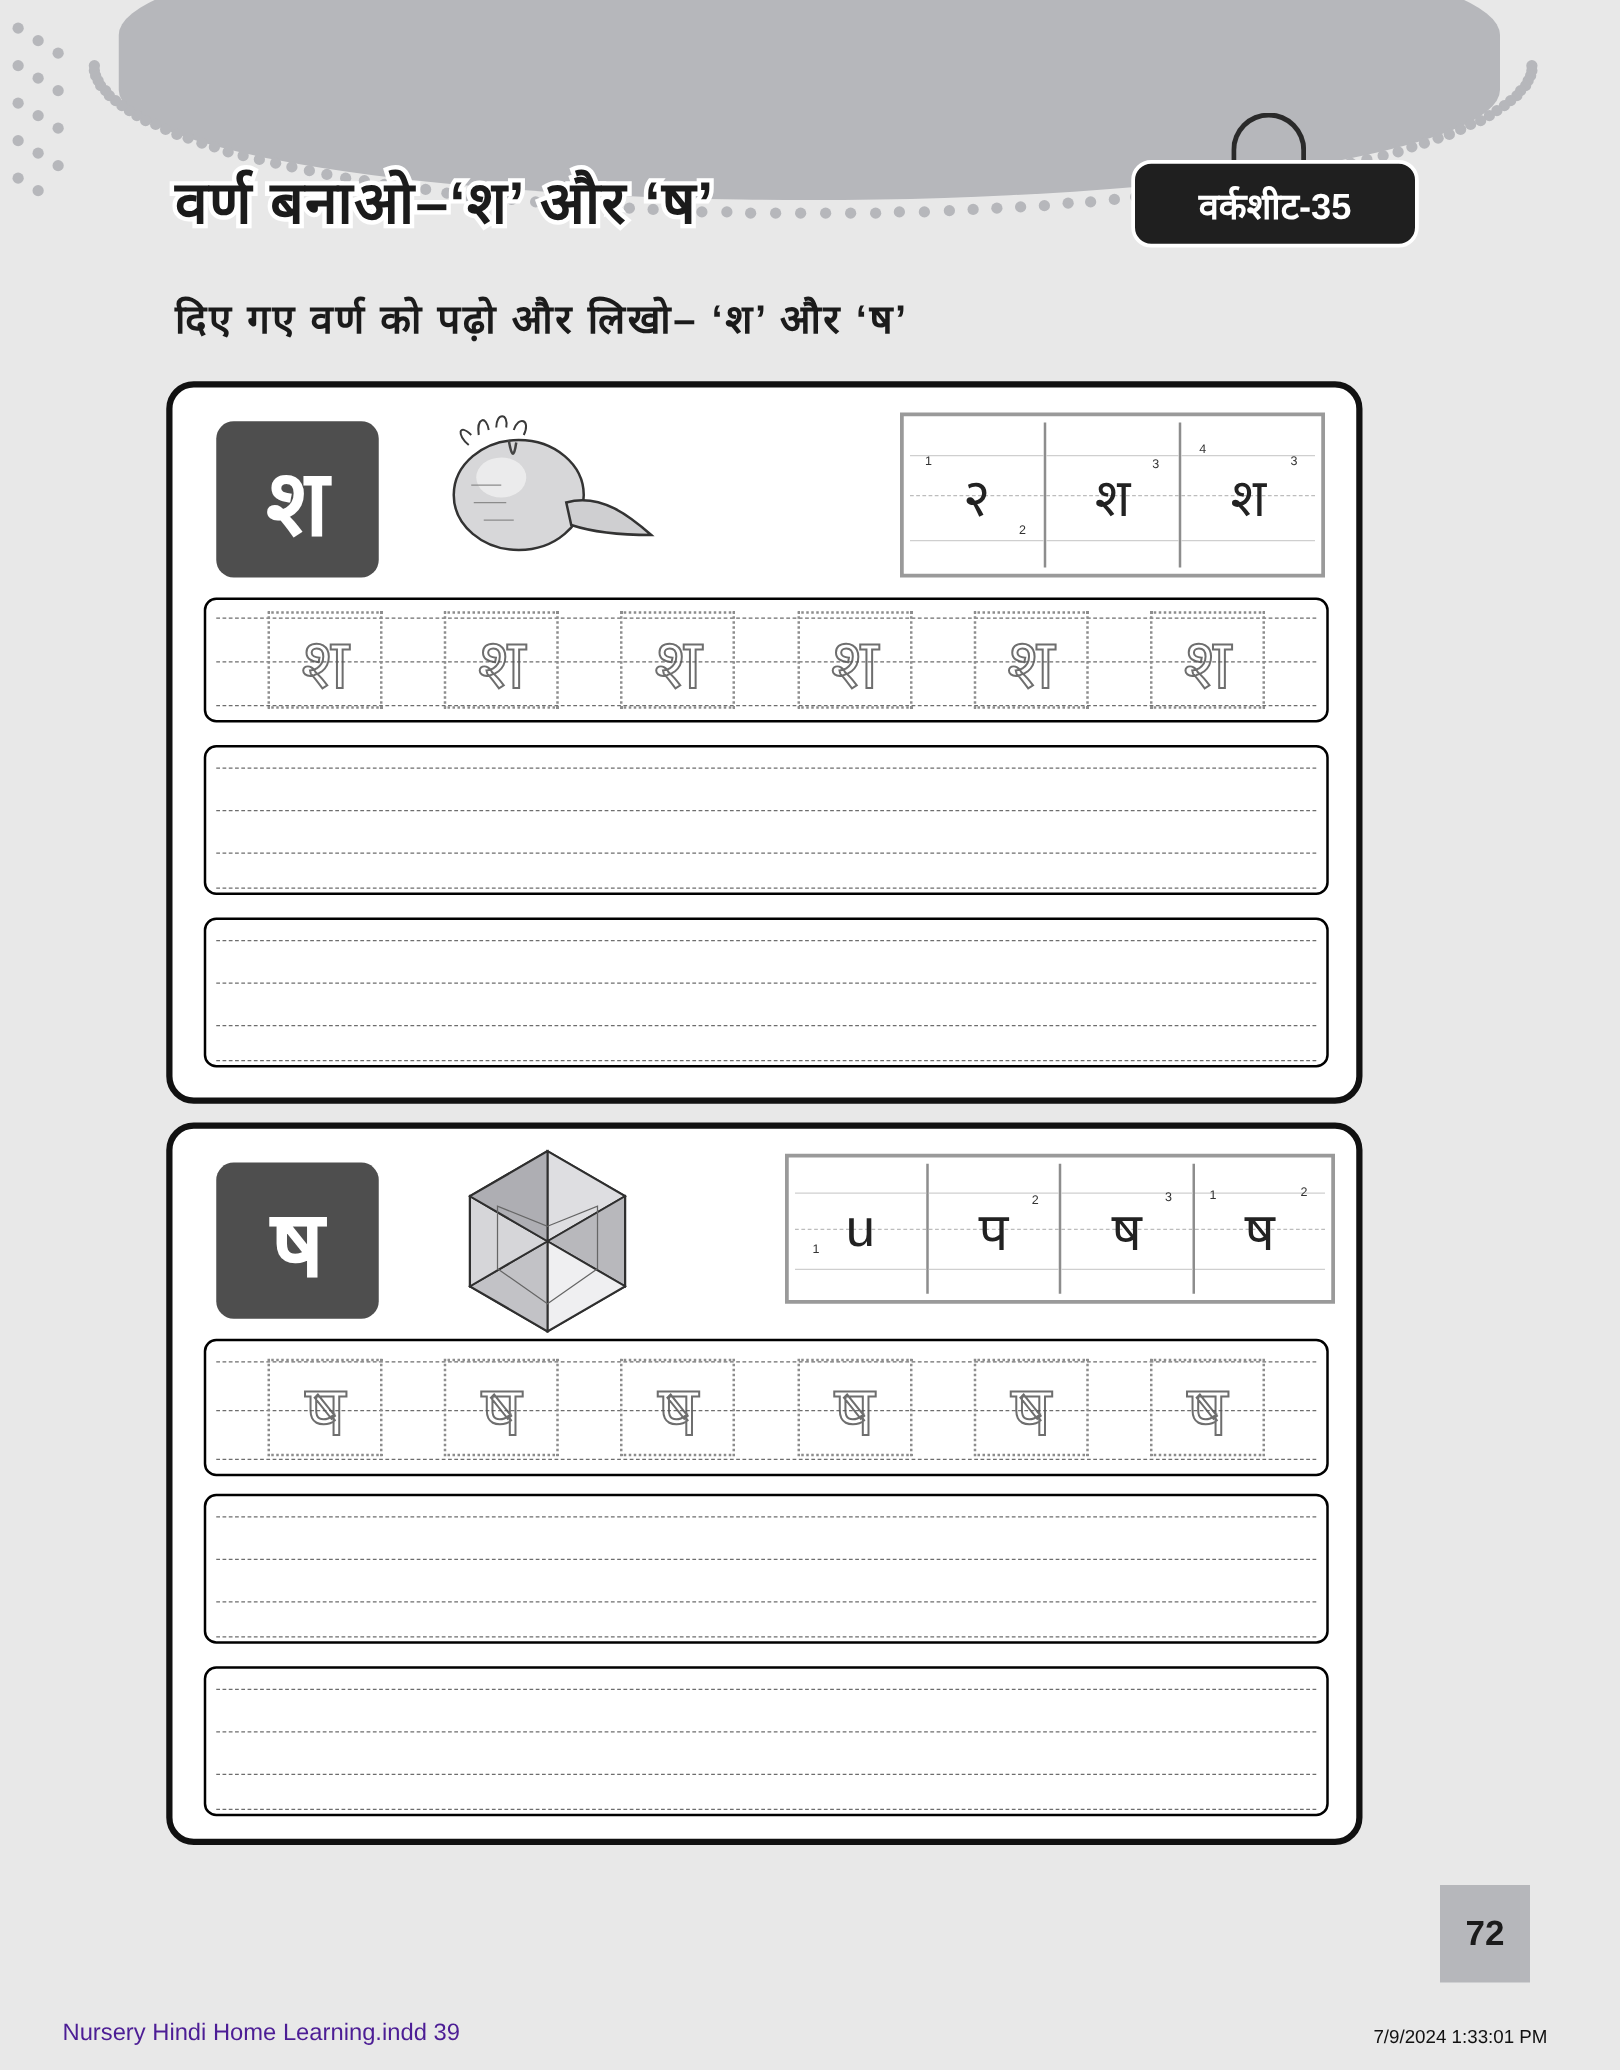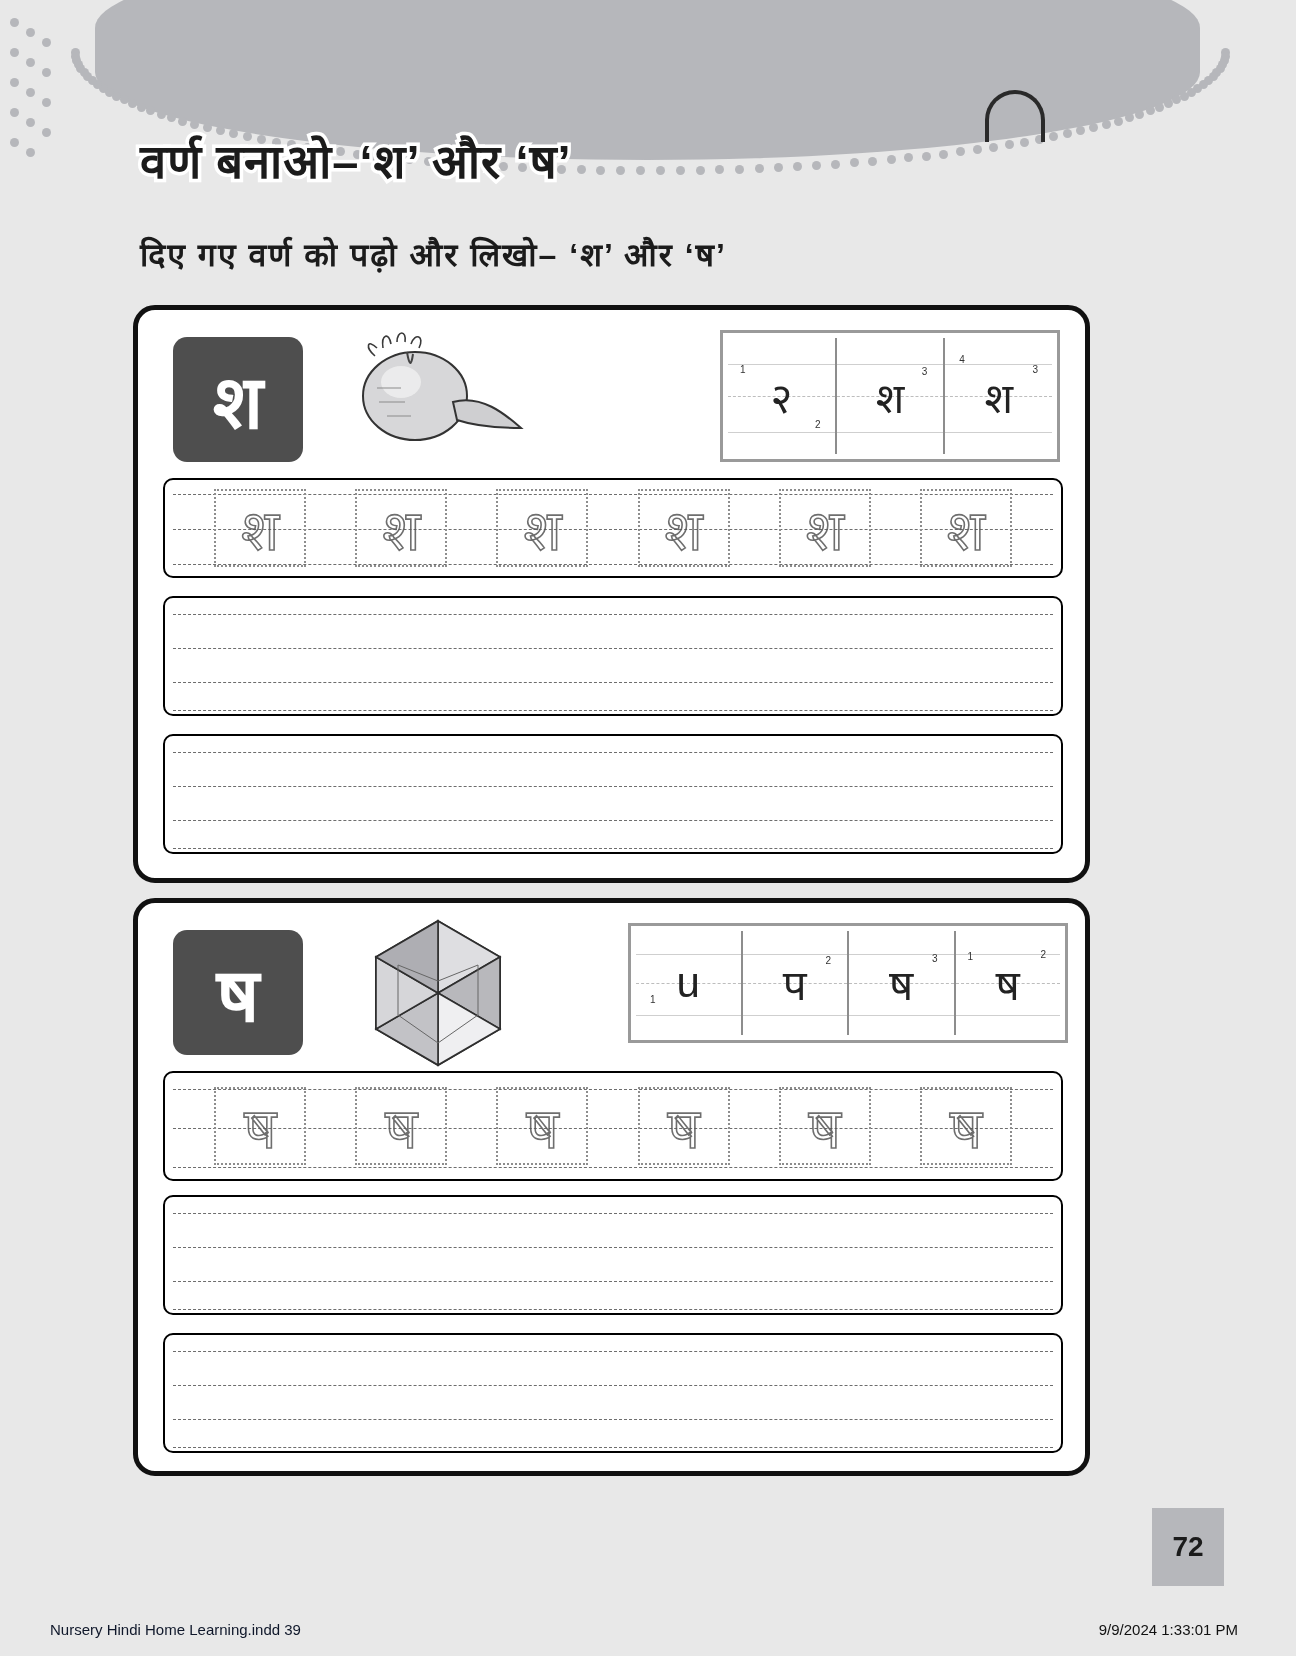--- a/index.html
+++ b/index.html
@@ -210,22 +210,22 @@
     display: flex;
     align-items: center;
     justify-content: center;
     font-size: 28px;
     font-weight: bold;
     color: #1b1b1b;
   }
   .footer-left {
     position: absolute;
     left: 50px; bottom: 18px;
-    font-size: 15px;
-    color: #0f172a;
+    font-size: 19px;
+    color: #4c1d95;
   }
   .footer-right {
     position: absolute;
     right: 58px; bottom: 18px;
     font-size: 15px;
     color: #111;
   }
 </style>
 </head>
 <body>
@@ -335,20 +335,21 @@
       <div class="dot-ring" style="left: 26px; top: 88px;"></div>
       <div class="dot-ring" style="left: 42px; top: 98px;"></div>
       <div class="dot-ring" style="left: 10px; top: 108px;"></div>
       <div class="dot-ring" style="left: 26px; top: 118px;"></div>
       <div class="dot-ring" style="left: 42px; top: 128px;"></div>
       <div class="dot-ring" style="left: 10px; top: 138px;"></div>
       <div class="dot-ring" style="left: 26px; top: 148px;"></div>
     </div>
   <div class="title-text">वर्ण बनाओ–‘श’ और ‘ष’</div>
   <div class="tag-ring"></div>
+  <div class="tag">वर्कशीट-35</div>
 </div>
 
 <div class="instruction">दिए गए वर्ण को पढ़ो और लिखो– ‘श’ और ‘ष’</div>
 
 <div class="panel" id="panel-sha">
   <div class="letter-box">श</div>
 
   <div class="picture" id="pic-turnip">
     <svg viewBox="0 0 210 140" width="210" height="140">
       <g stroke="#3a3a3a" stroke-width="1.6" fill="none">
@@ -520,13 +521,13 @@
   <div class="prow" style="top:430px;height:120px;">
     <div class="rule" style="top:16px;"></div>
     <div class="rule" style="top:50px;"></div>
     <div class="rule" style="top:84px;"></div>
     <div class="rule" style="top:112px;"></div>
   </div>
 </div>
 
 <div class="page-tab">72</div>
 <div class="footer-left">Nursery Hindi Home Learning.indd   39</div>
-<div class="footer-right">9/9/2024   1:33:01 PM</div>
+<div class="footer-right">7/9/2024   1:33:01 PM</div>
 
 </body></html>

